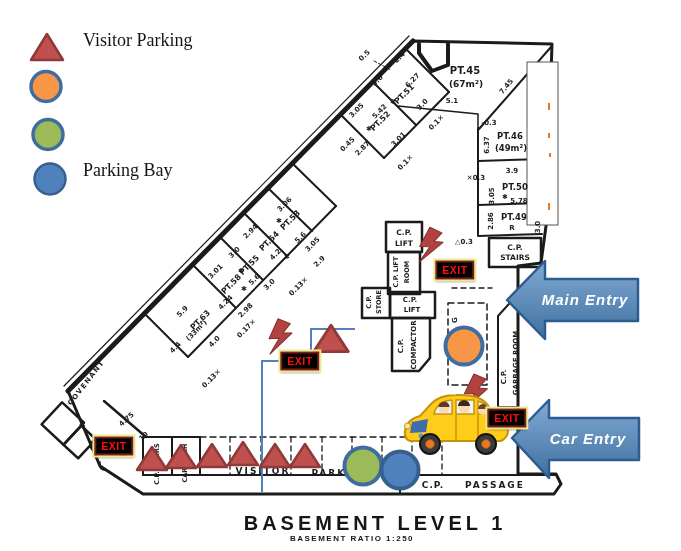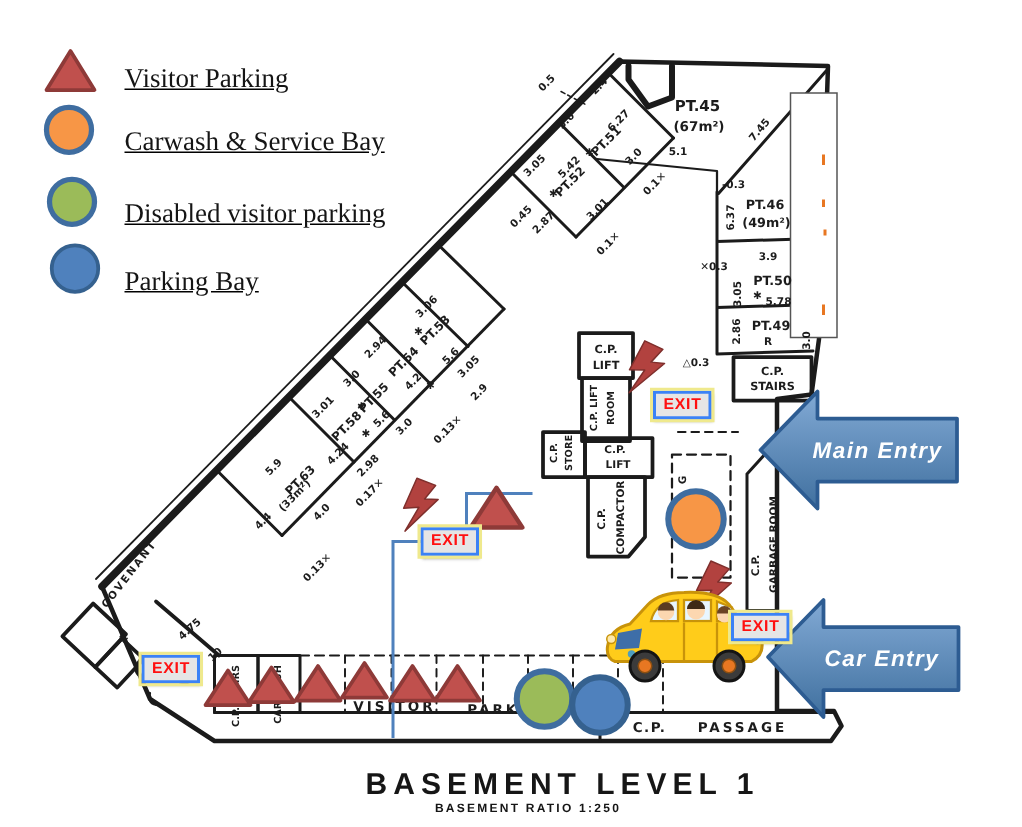--- a/index.html
+++ b/index.html
@@ -1,25 +1,25 @@
 <!DOCTYPE html>
 <html><head>
 <meta charset="utf-8">
 <style>
   html,body{margin:0;padding:0;background:#fff;}
   #stage{position:relative;width:681px;height:551px;background:#fff;overflow:hidden;
          font-family:"Liberation Sans",sans-serif;}
   #plan-svg{position:absolute;left:0;top:0;z-index:1;}
   .plan-text{font-family:"DejaVu Sans",sans-serif;font-weight:700;fill:#1c1c1c;text-anchor:middle;}
   .legend{position:absolute;left:0;top:0;z-index:4;}
-  .lrow{position:absolute;left:26px;display:flex;align-items:flex-end;text-decoration:underline;}
+  .lrow{position:absolute;left:26px;display:flex;align-items:flex-start;}
   .llabel{font-family:"Liberation Serif",serif;font-size:18px;color:#151515;margin-left:13px;white-space:nowrap;}
-  .exit{position:absolute;transform:translate(-50%,-50%);z-index:3;background:#e5e5e5;color:#ff1010;
+  .exit{position:absolute;transform:translate(-50%,-50%);z-index:3;background:#000000;color:#ff1010;
         font:700 10.5px "Liberation Sans",sans-serif;letter-spacing:.5px;padding:1px 5px 2px 5px;
-        border:2px solid #3b82f6;outline:2px solid #efe98d;box-shadow:1px 2px 2px rgba(60,60,60,.45);}
+        border:2px solid #7f1d1d;outline:2px solid #efe98d;box-shadow:1px 2px 2px rgba(60,60,60,.45);}
   .title-block{position:absolute;z-index:4;text-align:left;transform:translateX(-50%);color:#161616;}
   #main-title{left:375px;top:512px;font:700 20px "Liberation Sans",sans-serif;letter-spacing:4px;}
   #sub-title{left:352px;top:534px;font:700 8px "Liberation Sans",sans-serif;letter-spacing:1.5px;}
   .arrow-label{font:italic 700 15px "Liberation Sans",sans-serif;fill:#fff;text-anchor:middle;letter-spacing:1px;}
 </style>
 </head>
 <body>
 
 <div id="stage">
 
@@ -243,27 +243,25 @@
     <div class="lrow" style="top:30px">
       <svg width="44" height="33">
         <path d="M21,4 L37,30 L5,30 Z" fill="#c0504d" stroke="#8e3a38" stroke-width="2.5" stroke-linejoin="round"></path>
       </svg>
       <span class="llabel">Visitor Parking</span>
     </div>
     <div class="lrow" style="top:68px">
       <svg width="44" height="37">
         <circle cx="20" cy="18.5" r="15" fill="#f79646" stroke="#3f6da0" stroke-width="3.5"></circle>
       </svg>
-      <span class="llabel">Carwash &amp; Service Bay</span>
     </div>
     <div class="lrow" style="top:116px">
       <svg width="44" height="37">
         <circle cx="22" cy="18.5" r="15" fill="#9bbb59" stroke="#3f6da0" stroke-width="3.5"></circle>
       </svg>
-      <span class="llabel">Disabled visitor parking</span>
     </div>
     <div class="lrow" style="top:160px">
       <svg width="44" height="38">
         <circle cx="24" cy="19" r="15.5" fill="#4f81bd" stroke="#35618f" stroke-width="2.5"></circle>
       </svg>
       <span class="llabel">Parking Bay</span>
     </div>
   </div>
 
   <div id="exits-layer">

